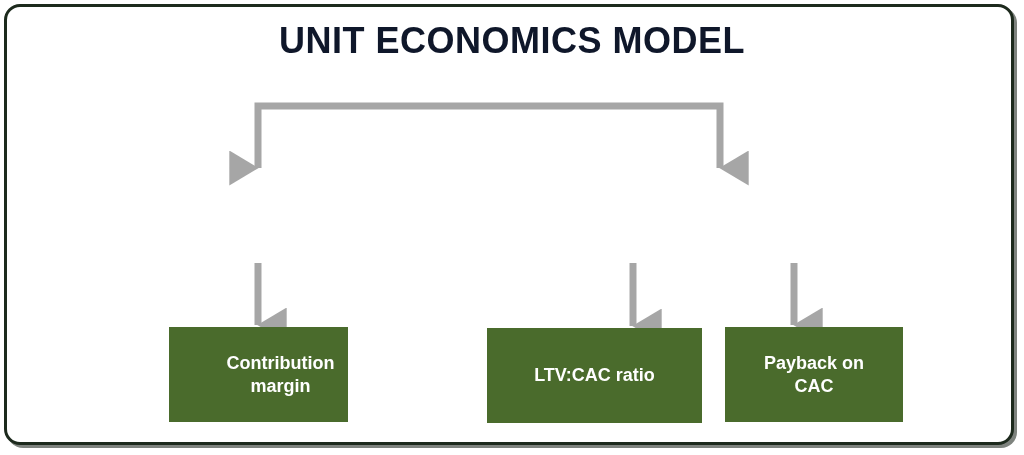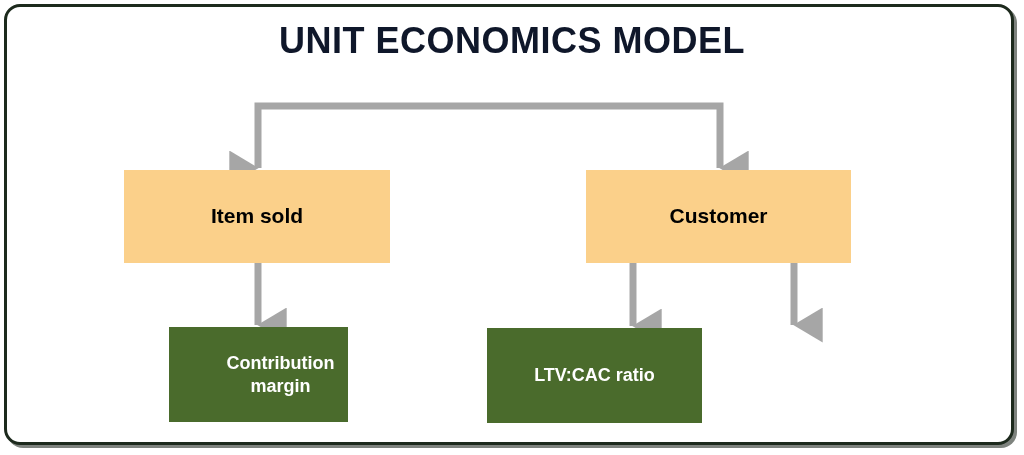--- a/index.html
+++ b/index.html
@@ -119,23 +119,23 @@
 
     <g>
       <line x1="633" y1="263" x2="633" y2="326" stroke="#a6a6a6" stroke-width="7" marker-end="url(#arrowhead)"></line>
     </g>
 
     <g>
       <line x1="794" y1="263" x2="794" y2="325" stroke="#a6a6a6" stroke-width="7" marker-end="url(#arrowhead)"></line>
     </g>
   </svg>
 
-  <div class="node level1" id="node-item-sold">Item sold</div>
 
-  <div class="node level1" id="node-customer">Customer</div>
 
   <div class="node level2" id="node-contribution">Contribution
 margin</div>
 
   <div class="node level2" id="node-ltvcac">LTV:CAC ratio</div>
 
+  <div class="node level2" id="node-payback">Payback on
+CAC</div>
 
 </div>
 
 </body></html>

